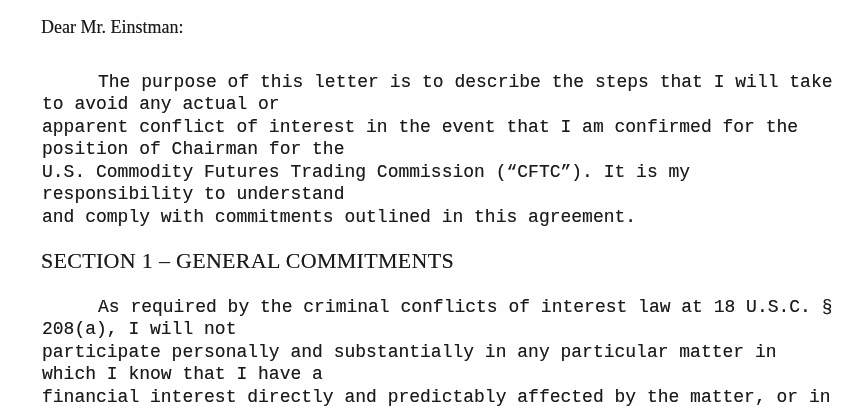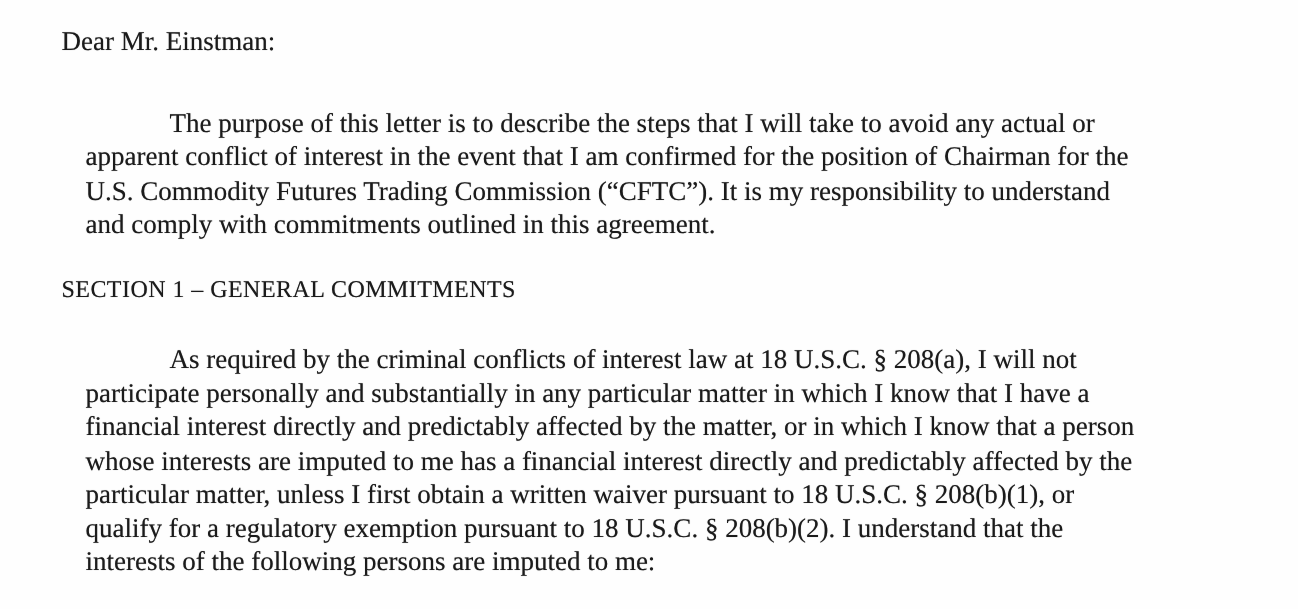--- a/index.html
+++ b/index.html
@@ -18,31 +18,32 @@
     font-size: 18px;
     line-height: 22.5px;
     padding: 16px 28px 16px 41px;
     overflow: hidden;
     text-shadow: 0 0 0.5px rgba(20, 20, 20, 0.55); 
   }
   .salutation {
     margin: 0;
   }
   .para {
-    margin: 16px;
+    margin: 1px;
     white-space: pre-line;     
     text-indent: 56px;         
+    font-family: Liberation Mono, monospace;
   }
   .para-purpose {
     margin-top: 32px;
   }
   .section-heading {
     margin: 22px 0 0 0;
     font-weight: normal;
-    font-size: 16px;
+    font-size: 22px;
     letter-spacing: 0.3px;
     white-space: nowrap;
   }
   .para-commitments {
     margin-top: 23px;
   }
 </style>
 </head>
 <body>
 

